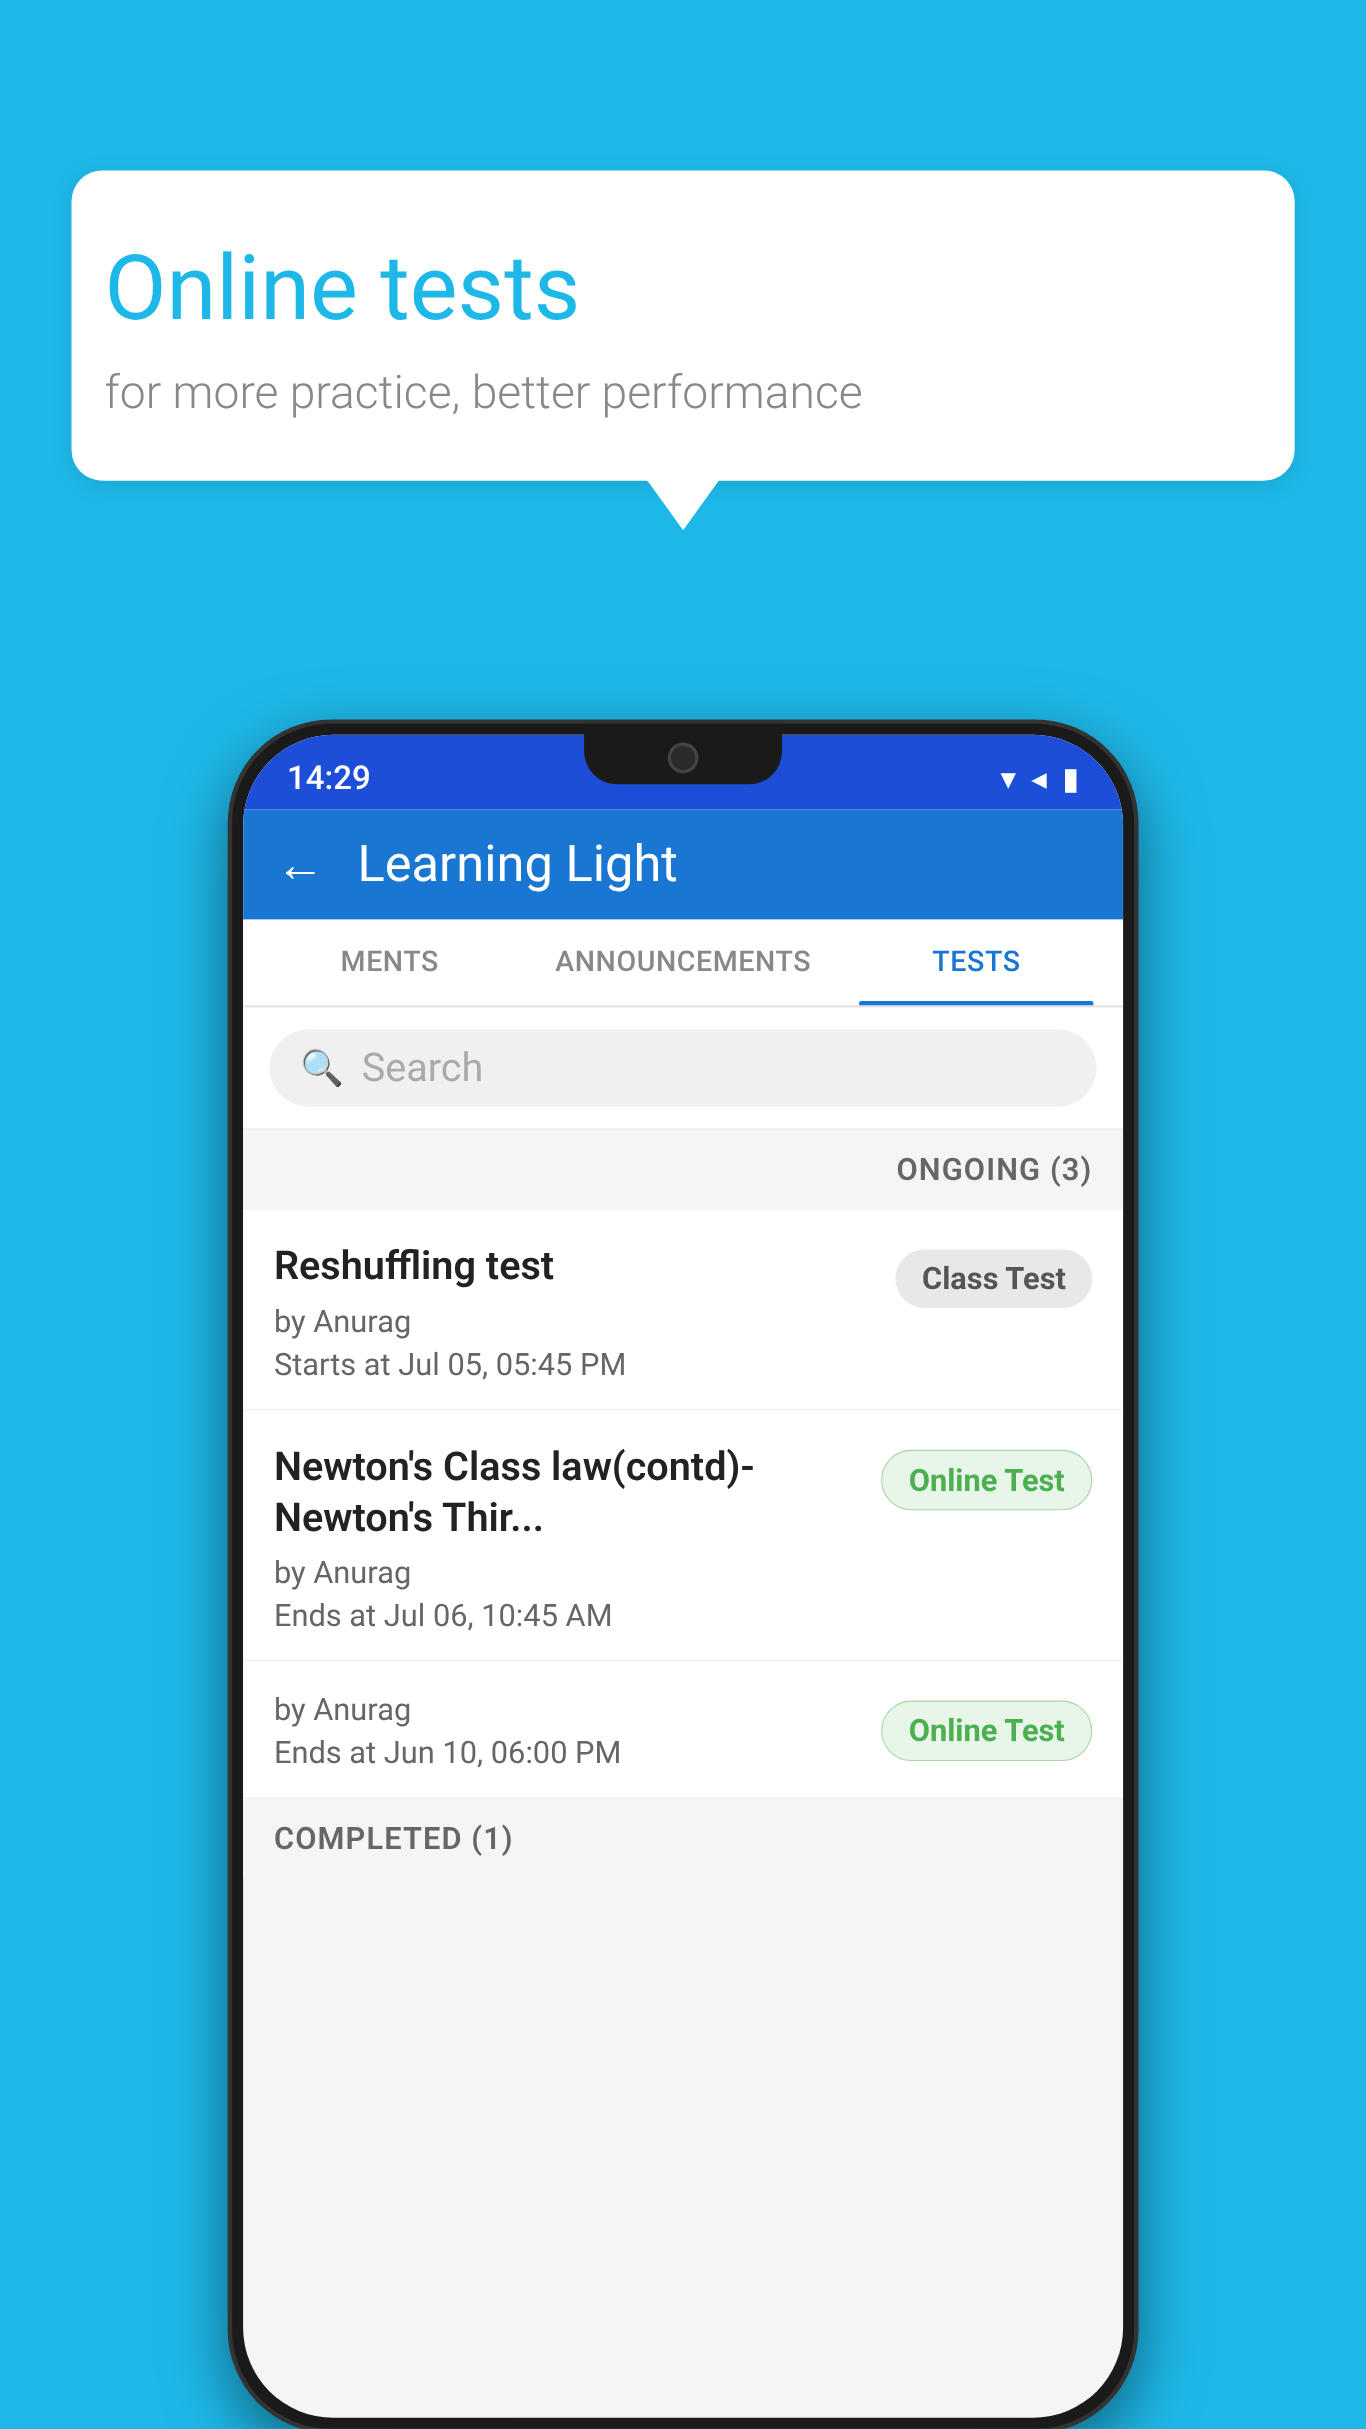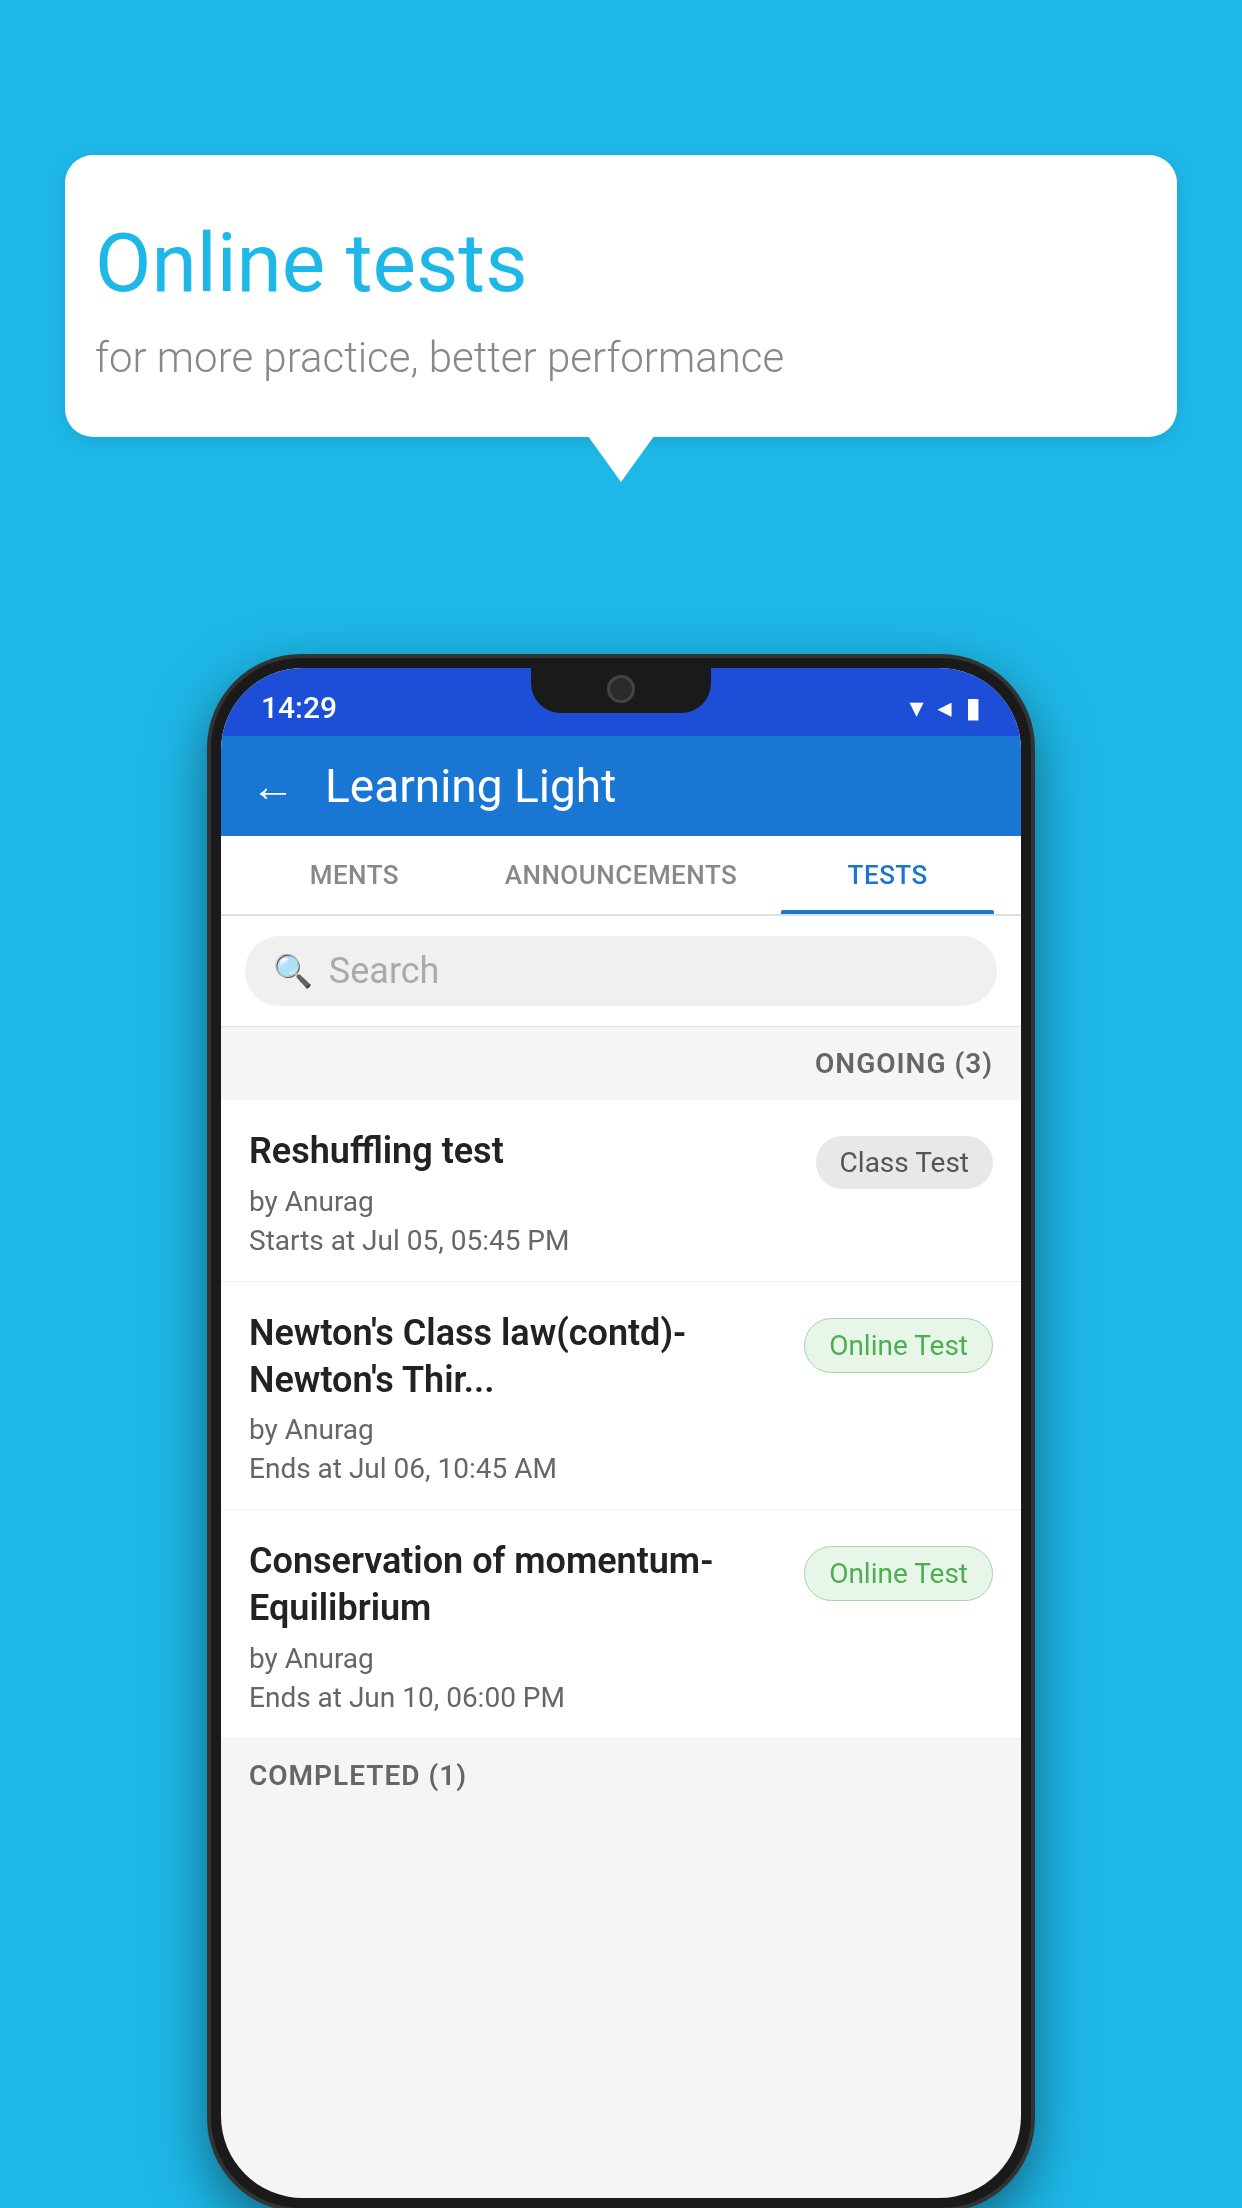--- a/index.html
+++ b/index.html
@@ -290,21 +290,21 @@
 
     .test-date {
       font-size: 28px;
       color: #666;
     }
 
     .test-badge {
       border-radius: 30px;
       padding: 10px 24px;
       font-size: 28px;
-      font-weight: 400;
+      font-weight: 700;
       white-space: nowrap;
       margin-top: 8px;
     }
 
     .badge-class {
       background: #e8e8e8;
       color: #555;
     }
 
     .badge-online {
@@ -395,21 +395,20 @@
             <div class="test-author">by Anurag</div>
             <div class="test-date">
               <span>Ends at</span>&nbsp;<span>Jul 06, 10:45 AM</span>
             </div>
           </div>
           <span class="test-badge badge-online">Online Test</span>
         </div>
 
         <div class="test-item">
           <div class="test-info">
-            <div class="test-name">Conservation of momentum-Equilibrium</div>
             <div class="test-author">by Anurag</div>
             <div class="test-date">
               <span>Ends at</span>&nbsp;<span>Jun 10, 06:00 PM</span>
             </div>
           </div>
           <span class="test-badge badge-online">Online Test</span>
         </div>
 
       </div>
 

